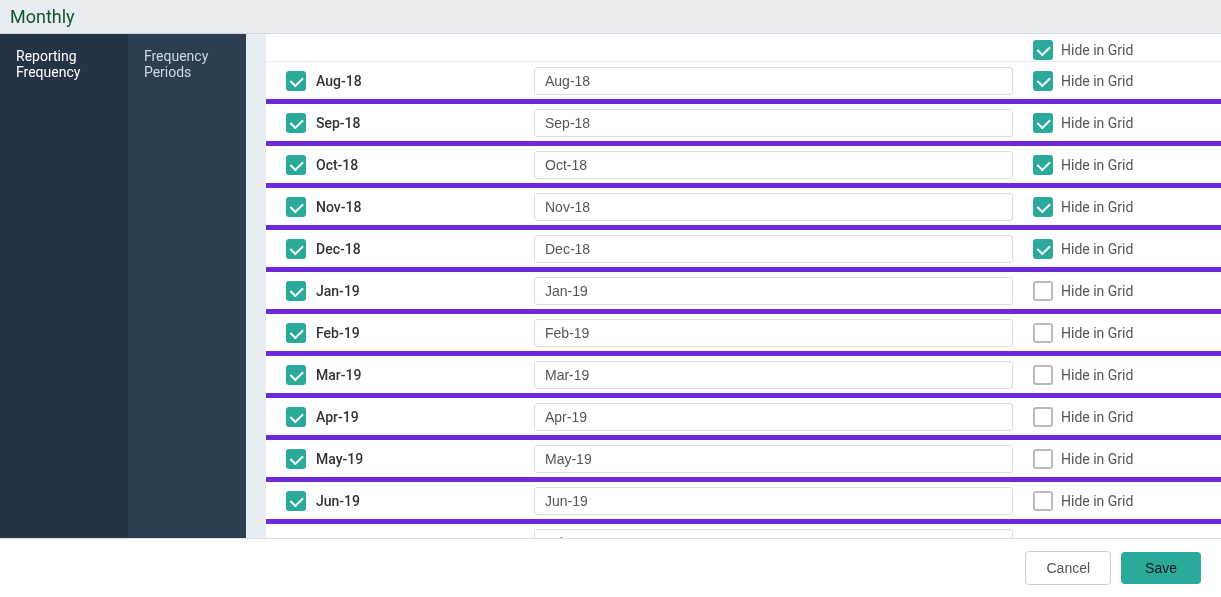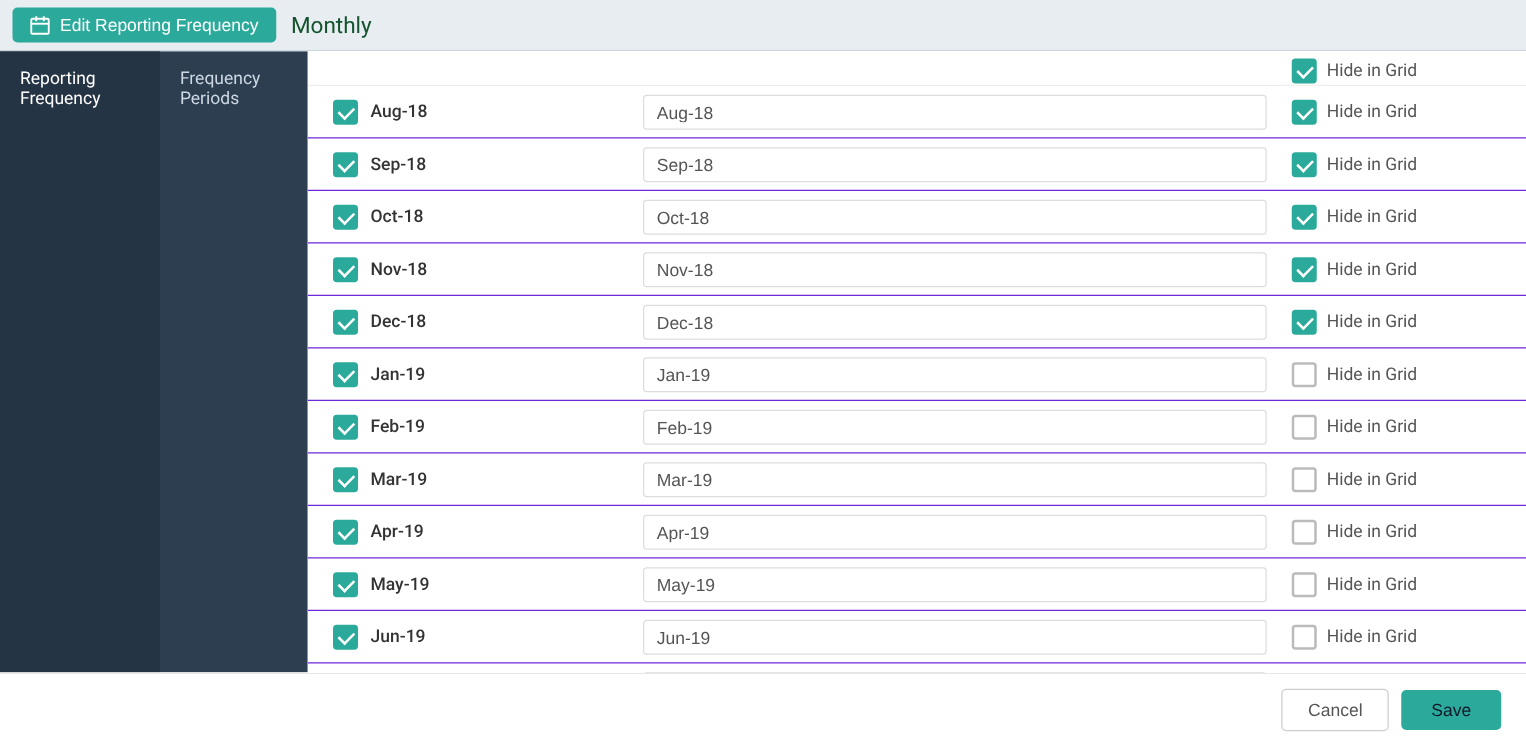--- a/index.html
+++ b/index.html
@@ -73,40 +73,41 @@
     .sidebar-item:not(.active) {
       color: #cdd8e3;
     }
 
     
     .content {
       flex: 1;
       overflow-y: auto;
       background: #fff;
       position: relative;
+      margin-left: 20px;
     }
 
     
     .content::-webkit-scrollbar {
       width: 12px;
     }
     .content::-webkit-scrollbar-track {
       background: #f1f1f1;
     }
     .content::-webkit-scrollbar-thumb {
       background: #c1c1c1;
       border-radius: 6px;
     }
 
     
     .period-row {
       display: grid;
       grid-template-columns: 260px 1fr 200px;
       align-items: center;
-      border-bottom: 1px solid #6d28d9;
+      border-bottom: 5px solid #6d28d9;
       min-height: 42px;
     }
 
     .cell-label {
       display: flex;
       align-items: center;
       gap: 10px;
       padding: 6px 12px 6px 20px;
     }
 
@@ -218,29 +219,20 @@
       align-items: center;
       border-bottom: 1px solid #eee;
       min-height: 28px;
       overflow: hidden;
     }
   </style>
 </head>
 <body>
 
 <div class="header">
-  <button class="edit-btn">
-    <svg class="calendar-icon" viewBox="0 0 16 16" fill="white">
-      <rect x="1" y="3" width="14" height="12" rx="1" fill="none" stroke="white" stroke-width="1.5"></rect>
-      <line x1="1" y1="7" x2="15" y2="7" stroke="white" stroke-width="1.5"></line>
-      <line x1="5" y1="1" x2="5" y2="5" stroke="white" stroke-width="1.5"></line>
-      <line x1="11" y1="1" x2="11" y2="5" stroke="white" stroke-width="1.5"></line>
-    </svg>
-    <span>Edit Reporting Frequency</span>
-  </button>
   <span class="header-tab">Monthly</span>
 </div>
 
 <div class="main-layout">
 
   <div class="sidebar">
     <div class="sidebar-item active">
       <span>Reporting Frequency</span>
     </div>
     <div class="sidebar-item">

